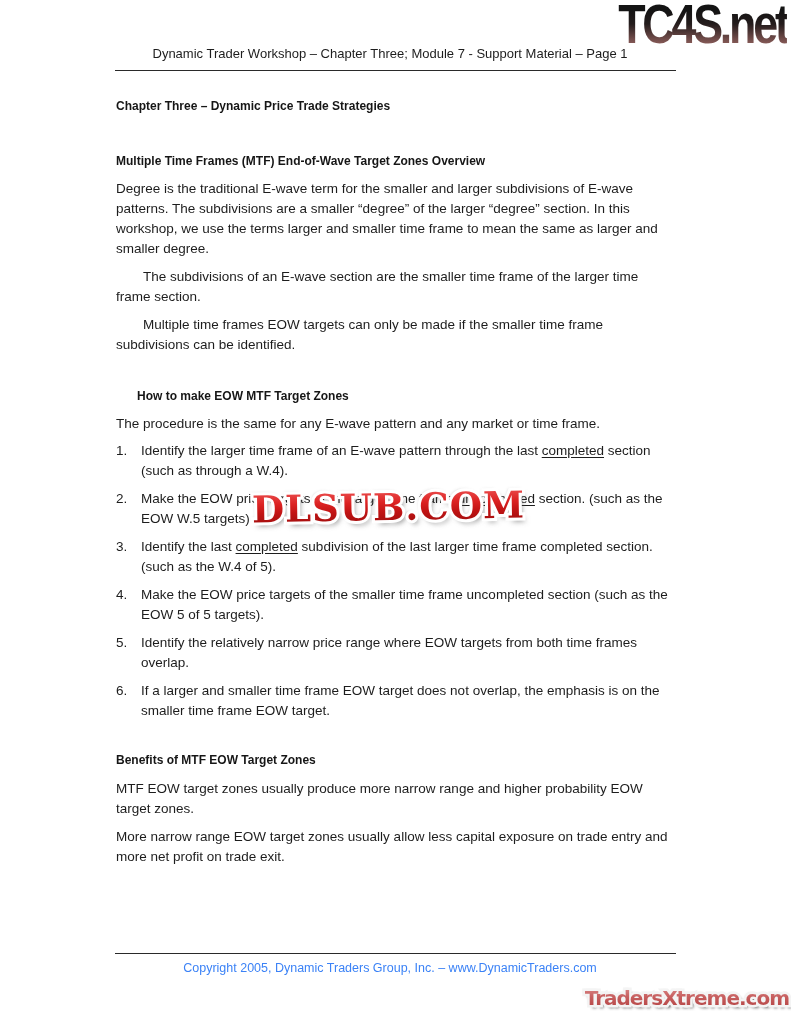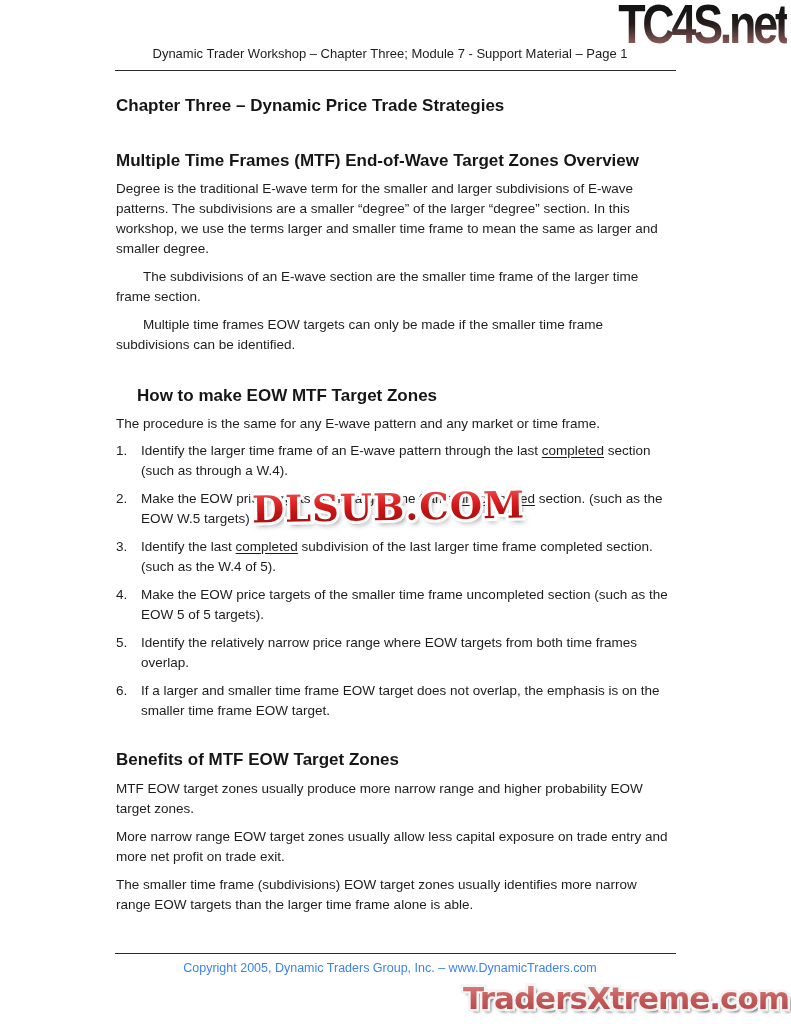--- a/index.html
+++ b/index.html
@@ -20,21 +20,21 @@
   .tc4s-logo{
     position:absolute;top:0px;right:4px;z-index:6;
     font-family:"Liberation Sans",sans-serif;font-weight:bold;
     font-size:56px;line-height:48px;letter-spacing:-4px;white-space:nowrap;
     transform:scaleX(0.80);transform-origin:100% 0;
     background:linear-gradient(180deg,#141414 20%,#241c1c 50%,#6e4a48 80%,#9a6763 100%);
     -webkit-background-clip:text;background-clip:text;color:transparent;
   }
   
   .content{position:absolute;left:116px;top:96px;width:558px;font-size:13.5px;line-height:20px;}
-  .content h2{font-size:17px;line-height:20px;font-weight:bold;margin:0;color:#161616;}
+  .content h2{font-size:12px;line-height:20px;font-weight:bold;margin:0;color:#161616;}
   .content p{margin:8px 0 7px 0;}
   .h-chapter{margin:0 0 6px 0 !important;}
   .h-module{margin:0 !important;}
   .h-overview{margin:35px 0 8px 0 !important;}
   .h-howto{margin:31px 0 7px 0 !important;padding-left:21px;}
   .h-benefits{margin:29px 0 9px 0 !important;}
   .indent{text-indent:27px;}
   .steps{margin-top:0;}
   .step{display:flex;margin:0 0 8px 0;}
   .step-num{width:25px;flex:0 0 25px;}
@@ -52,21 +52,21 @@
     left:252px;top:487px;
     font-family:"DejaVu Serif",serif;font-size:37px;line-height:40px;letter-spacing:1px;
     transform:rotate(-1deg);
   }
   .wm-dlsub .fill{
     background:linear-gradient(180deg,#f06060 0%,#dc2222 40%,#c21414 60%,#930c0c 100%);
     -webkit-background-clip:text;background-clip:text;color:transparent;
   }
   .wm-traders{
     right:2px;top:981px;
-    font-family:"DejaVu Sans",sans-serif;font-size:31px;line-height:34px;letter-spacing:-1px;
+    font-family:"DejaVu Sans",sans-serif;font-size:20px;line-height:34px;letter-spacing:-1px;
   }
   .wm-traders .outline{
     -webkit-text-stroke:5px #f4f4f4;
     text-shadow:3px 3px 3px rgba(40,40,40,.75),-1px -1px 2px rgba(60,60,60,.5);
   }
   .wm-traders .fill{
     background:linear-gradient(180deg,#dc8d8d 0%,#c75f5f 45%,#b14040 100%);
     -webkit-background-clip:text;background-clip:text;color:transparent;
   }
   
@@ -124,21 +124,20 @@
       </div>
       <div class="step">
         <span class="step-num">6.</span>
         <p class="step-text"><span>If a larger and smaller time frame EOW target does not overlap, the emphasis is on the smaller time frame EOW target.</span><u></u><span></span></p>
       </div>
     </div>
 
     <h2 class="h-benefits">Benefits of MTF EOW Target Zones</h2>
     <p>MTF EOW target zones usually produce more narrow range and higher probability EOW target zones.</p>
     <p>More narrow range EOW target zones usually allow less capital exposure on trade entry and more net profit on trade exit.</p>
-    <p>The smaller time frame (subdivisions) EOW target zones usually identifies more narrow range EOW targets than the larger time frame alone is able.</p>
 
   </div>
 
   <div class="wm wm-dlsub">
     <span class="outline">DLSUB.COM</span>
     <span class="fill">DLSUB.COM</span>
   </div>
 
   <div class="footer-rule"></div>
   <div class="footer-text">Copyright 2005, Dynamic Traders Group, Inc. – www.DynamicTraders.com</div>

